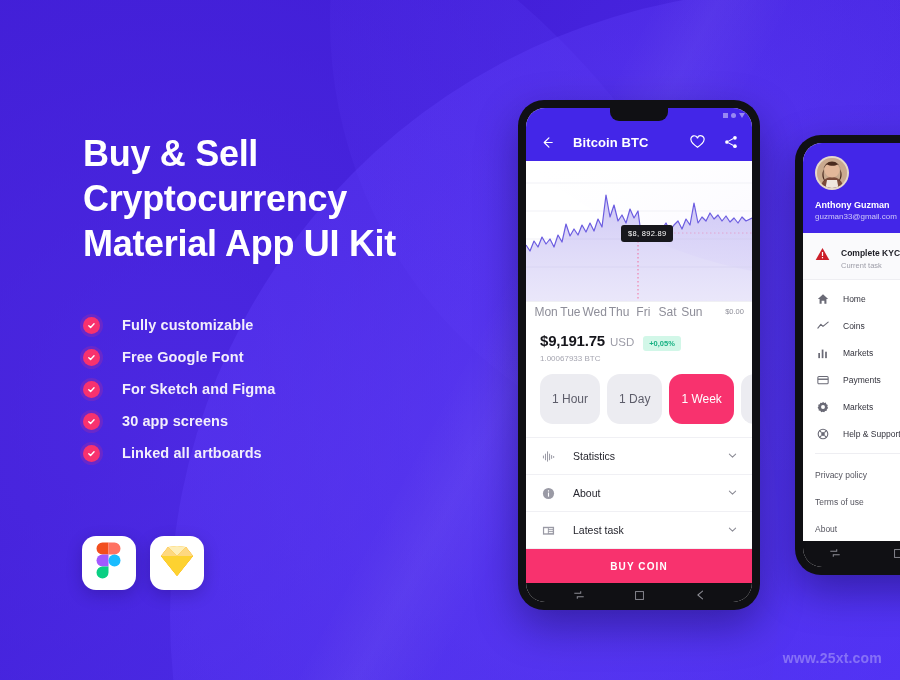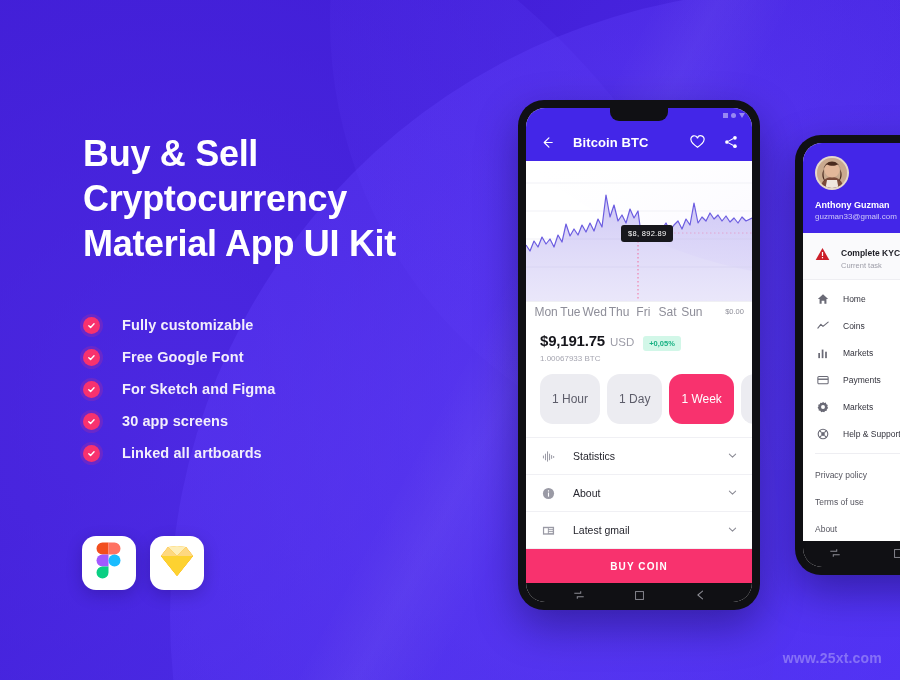--- a/index.html
+++ b/index.html
@@ -618,21 +618,21 @@
       <div class="row-item">
         <span class="row-icon">
           <svg width="13" height="13" viewBox="0 0 14 14">
             <rect x="1" y="3" width="12" height="8.5" fill="#9a9aa5"></rect>
             <rect x="2.3" y="4.5" width="4" height="5.5" fill="#ffffff"></rect>
             <rect x="7.3" y="4.5" width="4.3" height="1.1" fill="#ffffff"></rect>
             <rect x="7.3" y="6.6" width="4.3" height="1.1" fill="#ffffff"></rect>
             <rect x="7.3" y="8.7" width="4.3" height="1.1" fill="#ffffff"></rect>
           </svg>
         </span>
-        <span class="row-label">Latest gmail</span>
+        <span class="row-label">Latest task</span>
         <span>
           <svg width="11" height="11" viewBox="0 0 14 14">
               <path d="M3 5.2 L7 9.2 L11 5.2" stroke="#8b8b95" stroke-width="1.3" fill="none" stroke-linecap="round" stroke-linejoin="round"></path>
             </svg>
         </span>
       </div>
     </div>
 
     <div class="buy-btn">BUY COIN</div>
 

